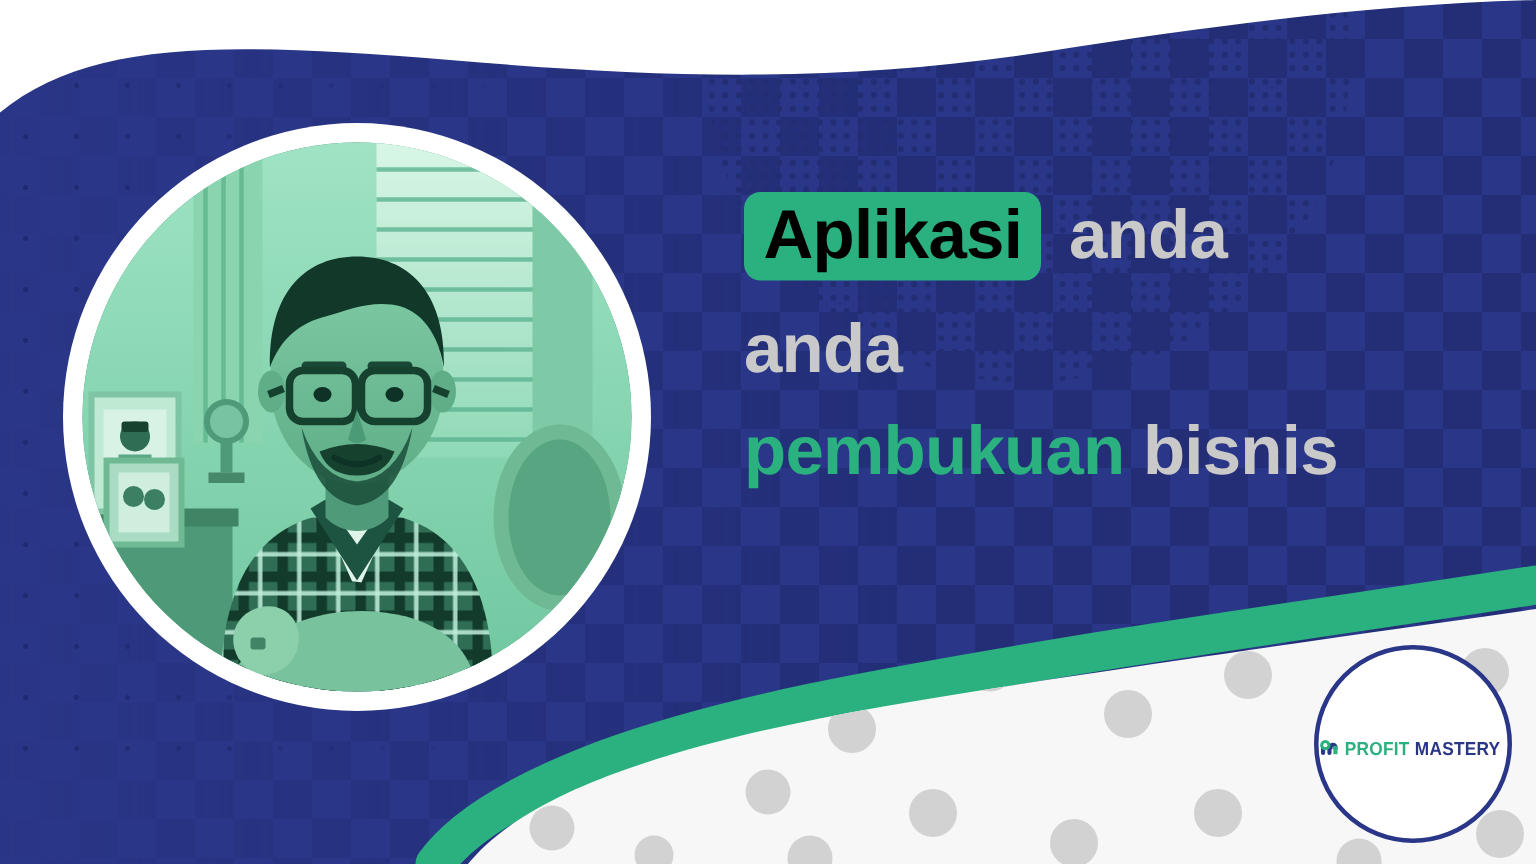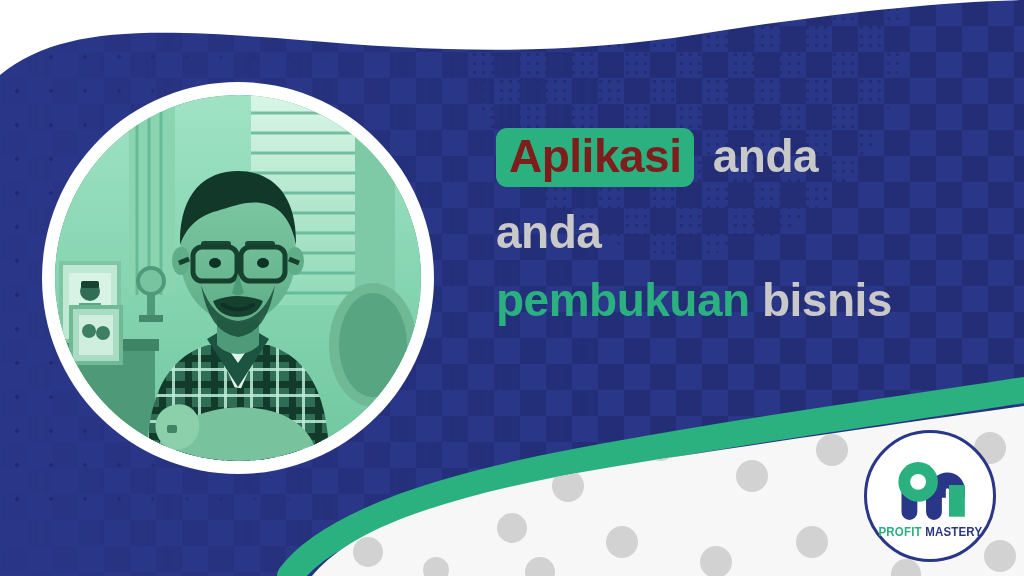--- a/index.html
+++ b/index.html
@@ -90,36 +90,36 @@
     line-height:1.0;
     white-space:nowrap;
     margin-bottom:22px;
   }
   .hl-line:last-child { margin-bottom:0; }
   .word-gray  { color:#c9c9c9; }
   .word-green { color:#2bb07f; }
   .pill {
     display:inline-block;
     background:#2bb07f;
-    color:#7f1d1d;
+    color:#000000;
     border-radius:11px;
     padding:5px 13px 8px 13px;
     margin-right:6px;
     line-height:1.0;
   }
 
   
   .logo-badge {
     position:absolute;
-    right:28px; bottom:14px;
+    right:16px; bottom:14px;
     width:132px; height:132px;
     border-radius:50%;
     background:#ffffff;
     border:3px solid #2a3687;
-    display:flex; flex-direction:column;
+    display:flex; 
     align-items:center; justify-content:center;
   }
   .logo-mark { width:76px; height:62px; margin-top:4px; }
   .logo-text {
     margin-top:5px;
     font-size:12.5px;
     font-weight:bold;
     letter-spacing:0.2px;
     transform:scaleX(0.92);
     white-space:nowrap;

